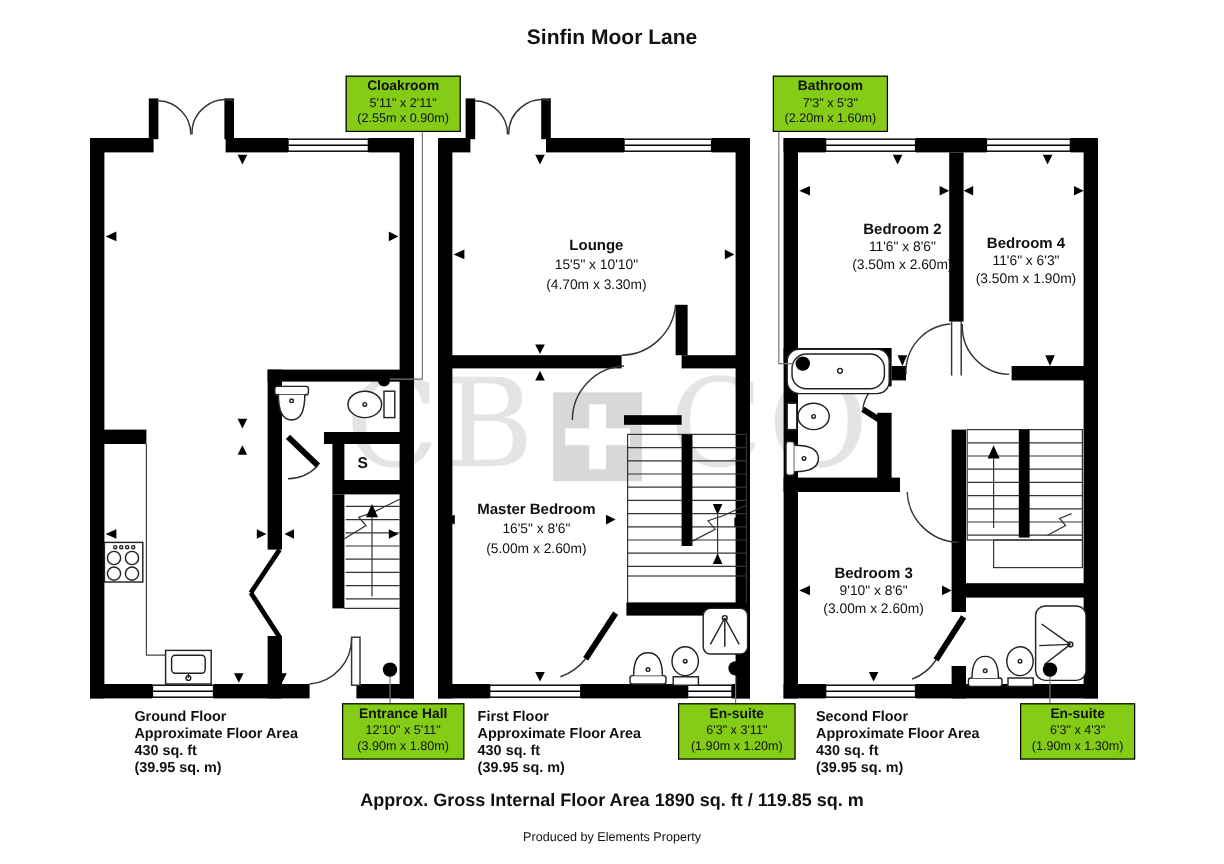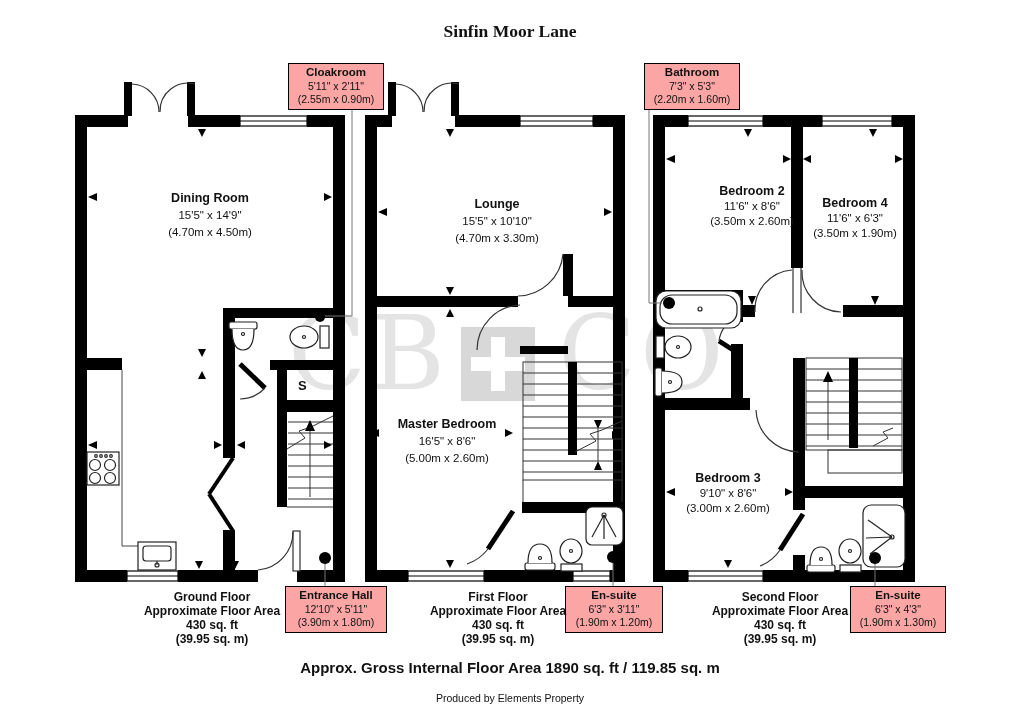--- a/index.html
+++ b/index.html
@@ -7,30 +7,30 @@
         font-family:"Liberation Sans", sans-serif;color:#111;}
   
   .wm-letters{position:absolute;top:303px;font-family:"DejaVu Serif", serif;
               font-size:102px;line-height:1;color:#e4e4e4;z-index:1;letter-spacing:4px;}
   .wm-square{position:absolute;left:461px;top:327px;width:74px;height:74px;background:#d8d8d8;z-index:1;}
   .wm-square .ph{position:absolute;left:10px;top:30px;width:54px;height:14px;background:#fff;}
   .wm-square .pv{position:absolute;left:30px;top:10px;width:14px;height:54px;background:#fff;}
   svg.plan{position:absolute;left:0;top:0;z-index:10;}
   
   .page-title{position:absolute;left:0;right:0;top:21px;text-align:center;
-              font-size:17.5px;font-weight:bold;z-index:30;font-family:Liberation Serif, serif;}
+              font-size:17.5px;font-weight:bold;z-index:30;}
   .room-label{position:absolute;width:160px;text-align:center;z-index:20;
               font-size:11.5px;line-height:17px;}
   .room-label .rname{font-size:12.5px;font-weight:bold;}
   .room-label.tight{line-height:15px;}
   .s-label{position:absolute;left:298px;top:378px;font-size:13px;font-weight:bold;z-index:20;}
-  .callout{position:absolute;border:1.5px solid #000;background:#fca5a5;text-align:center;
+  .callout{position:absolute;border:1.5px solid #000;background:#84cc16;text-align:center;
            font-size:10.5px;line-height:13.5px;padding:2px 3px;z-index:30;}
   .callout .cname{font-size:11.5px;font-weight:bold;}
-  .floor-label{position:absolute;width:200px;text-align:center;font-size:12px;
+  .floor-label{position:absolute;width:200px;text-align:left;font-size:12px;
                font-weight:bold;line-height:14px;z-index:30;}
   .foot1{position:absolute;left:0;right:0;top:659px;text-align:center;
          font-size:15px;font-weight:bold;z-index:30;}
   .foot2{position:absolute;left:0;right:0;top:679px;text-align:center;font-size:10.5px;z-index:30;}
   .foot3{position:absolute;left:0;right:0;top:692px;text-align:center;font-size:10.5px;z-index:30;}
 </style>
 </head>
 <body>
 
 <div id="page">
@@ -306,25 +306,20 @@
       <circle cx="320" cy="317" r="5"></circle>
       <circle cx="669" cy="303" r="6"></circle>
       <circle cx="325" cy="558" r="6"></circle>
       <circle cx="613" cy="557" r="6"></circle>
       <circle cx="875" cy="558" r="6"></circle>
     </g>
   </svg>
 
   <div class="page-title">Sinfin Moor Lane</div>
 
-  <div class="room-label" style="left:130px;top:190px;">
-    <div class="rname">Dining Room</div>
-    <div>15'5" x 14'9"</div>
-    <div>(4.70m x 4.50m)</div>
-  </div>
   <div class="s-label">S</div>
 
   <div class="room-label" style="left:417px;top:196px;">
     <div class="rname">Lounge</div>
     <div>15'5" x 10'10"</div>
     <div>(4.70m x 3.30m)</div>
   </div>
   <div class="room-label" style="left:367px;top:416px;">
     <div class="rname">Master Bedroom</div>
     <div>16'5" x 8'6"</div>

